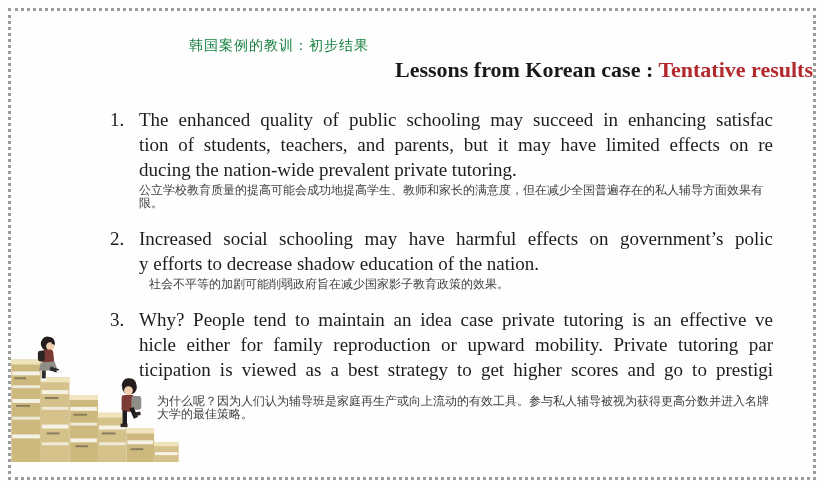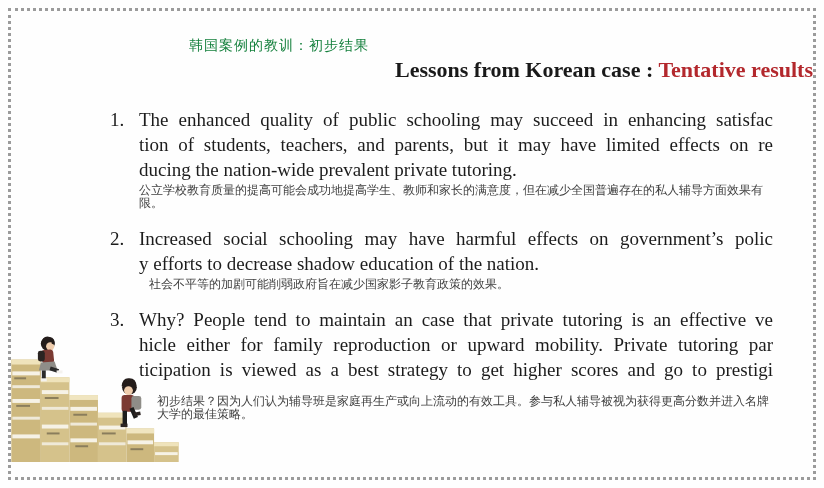--- a/index.html
+++ b/index.html
@@ -125,24 +125,24 @@
         <div class="body">
           <div class="line">Increased social schooling may have harmful effects on government’s polic</div>
           <div class="line last">y efforts to decrease shadow education of the nation.</div>
           <div class="cn-note">社会不平等的加剧可能削弱政府旨在减少国家影子教育政策的效果。</div>
         </div>
       </div>
 
       <div class="item item3">
         <div class="num">3.</div>
         <div class="body">
-          <div class="line">Why? People tend to maintain an case that private tutoring is an effective ve</div>
+          <div class="line">Why? People tend to maintain an idea case private tutoring is an effective ve</div>
           <div class="line">hicle either for family reproduction or upward mobility. Private tutoring par</div>
           <div class="line">ticipation is viewed as a best strategy to get higher scores and go to prestigi</div>
-          <div class="cn-note">初步结果？因为人们认为辅导班是家庭再生产或向上流动的有效工具。参与私人辅导被视为获得更高分数并进入名牌大学的最佳策略。</div>
+          <div class="cn-note">为什么呢？因为人们认为辅导班是家庭再生产或向上流动的有效工具。参与私人辅导被视为获得更高分数并进入名牌大学的最佳策略。</div>
         </div>
       </div>
 
     </div>
   </div>
 
   <svg class="illustration" viewBox="0 0 170 130" xmlns="http://www.w3.org/2000/svg">
 
     <g>
 

